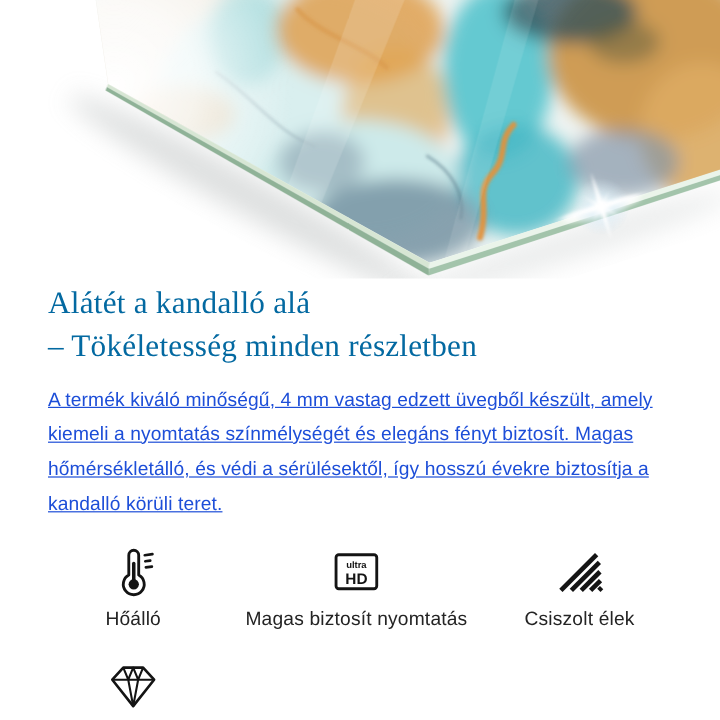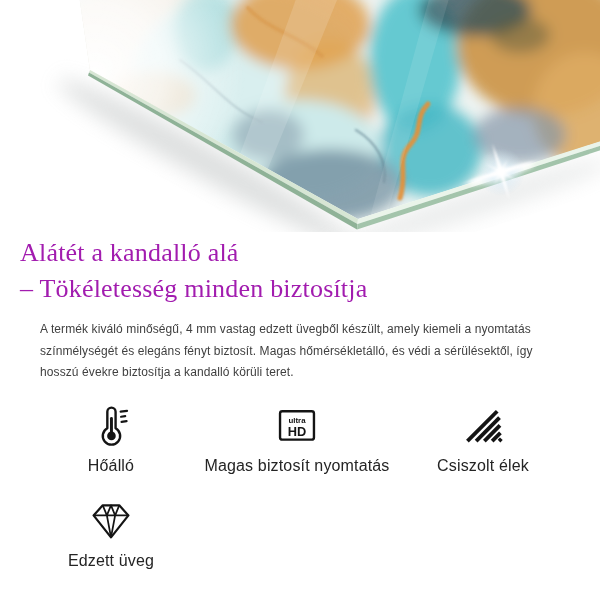--- a/index.html
+++ b/index.html
@@ -7,38 +7,39 @@
   body { font-family: "Liberation Sans", sans-serif; color: #1c1c1c; }
 
   .page { width: 600px; height: 600px; background: #fff; }
 
   
   .hero { width: 600px; height: 232px; position: relative; overflow: hidden; background: #fff; }
   .hero svg { display: block; }
 
   
   .headline {
-    margin: 3px 40px 0 20px;
+    margin: 3px 40px 0 40px;
     font-family: "Liberation Serif", serif;
     font-weight: 400;
     font-size: 26px;
     line-height: 1.38;
-    color: #a21caf;
+    color: #0369a1;
     letter-spacing: 0.2px;
   }
   .headline span { display: block; }
 
   
   .copy {
     margin: 12px 40px 0 40px;
     width: 524px;
-    font-size: 12px;
+    font-size: 16px;
     line-height: 1.82;
-    color: #404040;
+    color: #1d4ed8;
     letter-spacing: 0.1px;
+    text-decoration: underline;
   }
 
   
   .features {
     margin: 18px 24px 0 18px;
     display: grid;
     grid-template-columns: repeat(3, 1fr);
     row-gap: 22px;
     justify-items: center;
     text-align: center;
@@ -145,21 +146,21 @@
             <polygon points="0,-34 3,0 0,34 -3,0"></polygon>
           </g>
         </g>
         <circle cx="0" cy="0" r="2.6" fill="#ffffff"></circle>
       </g>
     </svg>
   </div>
 
   <h1 class="headline">
     <span>Alátét a kandalló alá</span>
-    <span>– Tökéletesség minden biztosítja</span>
+    <span>– Tökéletesség minden részletben</span>
   </h1>
 
   <p class="copy">A termék kiváló minőségű, 4 mm vastag edzett üvegből készült, amely kiemeli a nyomtatás színmélységét és elegáns fényt biztosít. Magas hőmérsékletálló, és védi a sérülésektől, így hosszú évekre biztosítja a kandalló körüli teret.</p>
 
   <div class="features">
 
     <div class="feature">
       <div class="icon-wrap">
         <svg width="44" height="44" viewBox="0 0 48 48" fill="none" stroke="#141414">
           <path d="M20,27.5 V9.5 a4.5,4.5 0 0 1 9,0 V27.5 a9.5,9.5 0 1 1 -9,0 Z" stroke-width="2.6" stroke-linejoin="round"></path>

